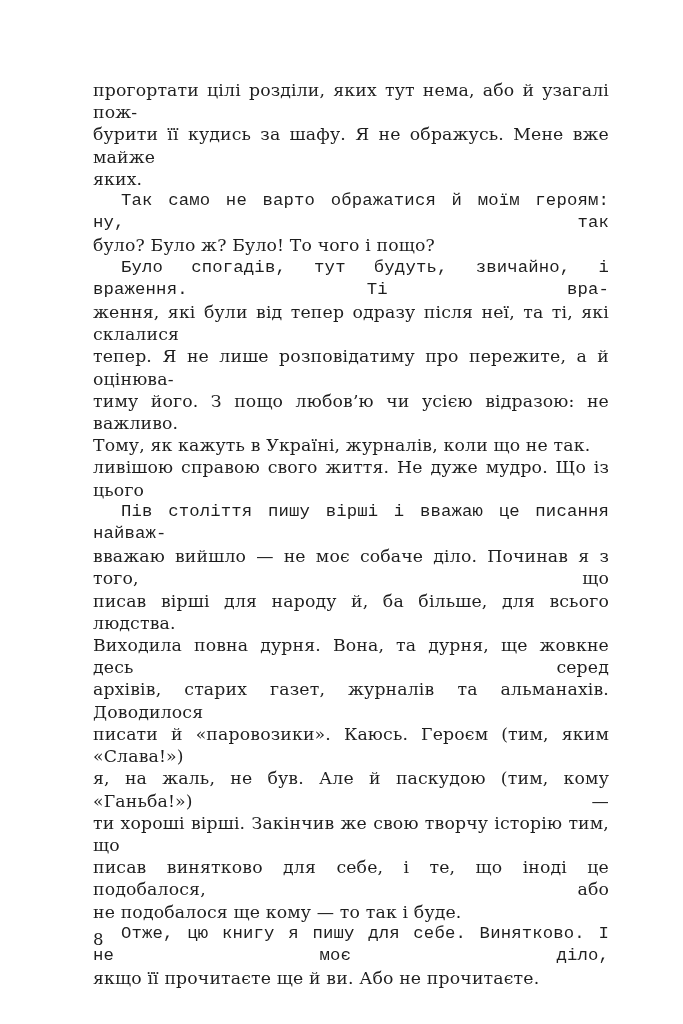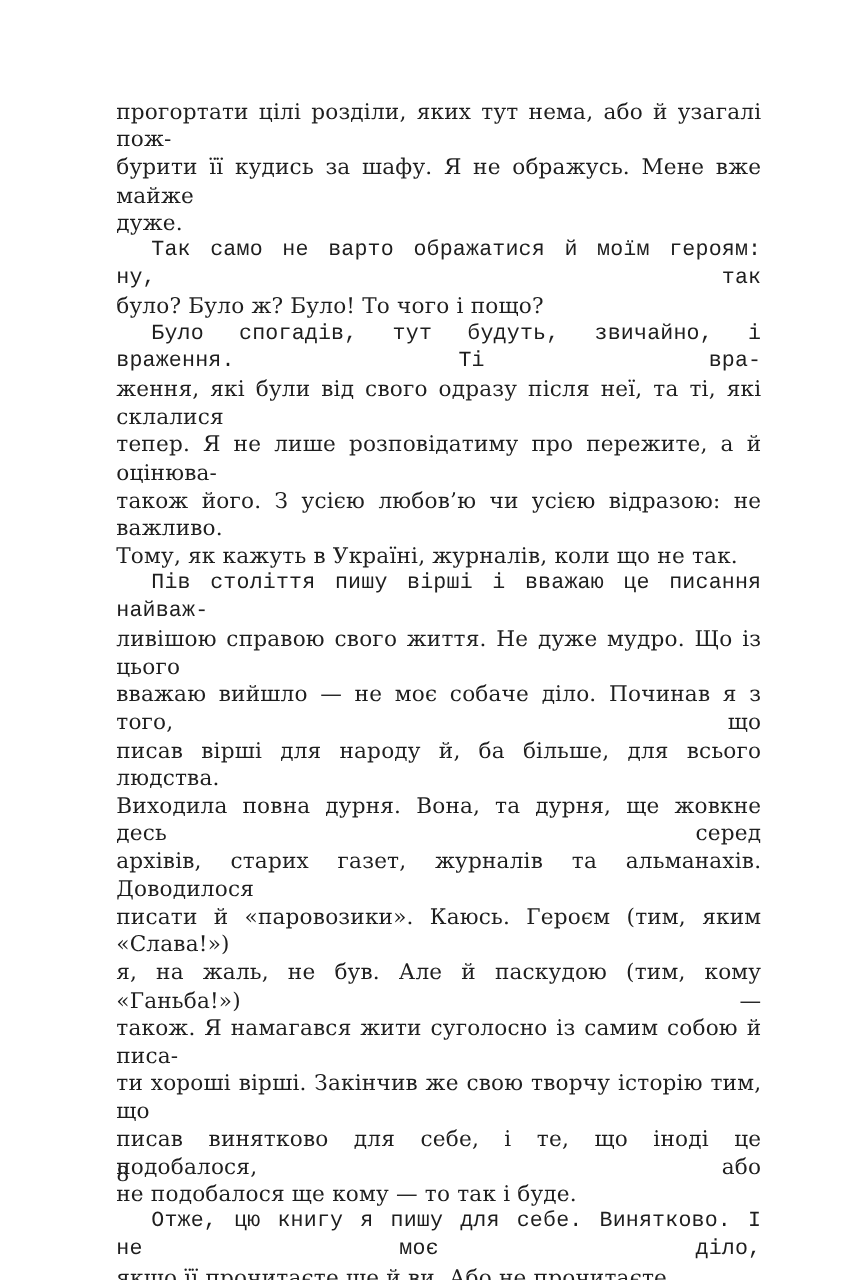--- a/index.html
+++ b/index.html
@@ -38,43 +38,42 @@
   }
 </style>
 </head>
 <body>
 
 <div class="page">
   <div class="text-column">
       <div class="paragraph">
         <div class="line">прогортати цілі розділи, яких тут нема, або й узагалі пож-</div>
         <div class="line">бурити її кудись за шафу. Я не ображусь. Мене вже майже</div>
-        <div class="line para-end">дуже.</div>
+        <div class="line para-end">яких.</div>
       </div>
       <div class="paragraph">
         <div class="line indent">Так само не варто ображатися й моїм героям: ну, так</div>
         <div class="line para-end">було? Було ж? Було! То чого і пощо?</div>
       </div>
       <div class="paragraph">
         <div class="line indent">Було спогадів, тут будуть, звичайно, і враження. Ті вра-</div>
-        <div class="line">ження, які були від свого одразу після неї, та ті, які склалися</div>
+        <div class="line">ження, які були від тепер одразу після неї, та ті, які склалися</div>
         <div class="line">тепер. Я не лише розповідатиму про пережите, а й оцінюва-</div>
-        <div class="line">також його. З усією любов’ю чи усією відразою: не важливо.</div>
+        <div class="line">тиму його. З пощо любов’ю чи усією відразою: не важливо.</div>
         <div class="line para-end">Тому, як кажуть в Україні, журналів, коли що не так.</div>
       </div>
       <div class="paragraph">
+        <div class="line">ливішою справою свого життя. Не дуже мудро. Що із цього</div>
         <div class="line indent">Пів століття пишу вірші і вважаю це писання найваж-</div>
-        <div class="line">ливішою справою свого життя. Не дуже мудро. Що із цього</div>
         <div class="line">вважаю вийшло — не моє собаче діло. Починав я з того, що</div>
         <div class="line">писав вірші для народу й, ба більше, для всього людства.</div>
         <div class="line">Виходила повна дурня. Вона, та дурня, ще жовкне десь серед</div>
         <div class="line">архівів, старих газет, журналів та альманахів. Доводилося</div>
         <div class="line">писати й «паровозики». Каюсь. Героєм (тим, яким «Слава!»)</div>
         <div class="line">я, на жаль, не був. Але й паскудою (тим, кому «Ганьба!») —</div>
-        <div class="line">також. Я намагався жити суголосно із самим собою й писа-</div>
         <div class="line">ти хороші вірші. Закінчив же свою творчу історію тим, що</div>
         <div class="line">писав винятково для себе, і те, що іноді це подобалося, або</div>
         <div class="line para-end">не подобалося ще кому — то так і буде.</div>
       </div>
       <div class="paragraph">
         <div class="line indent">Отже, цю книгу я пишу для себе. Винятково. І не моє діло,</div>
         <div class="line para-end">якщо її прочитаєте ще й ви. Або не прочитаєте.</div>
       </div>
     </div>
   <div class="page-number">8</div>

